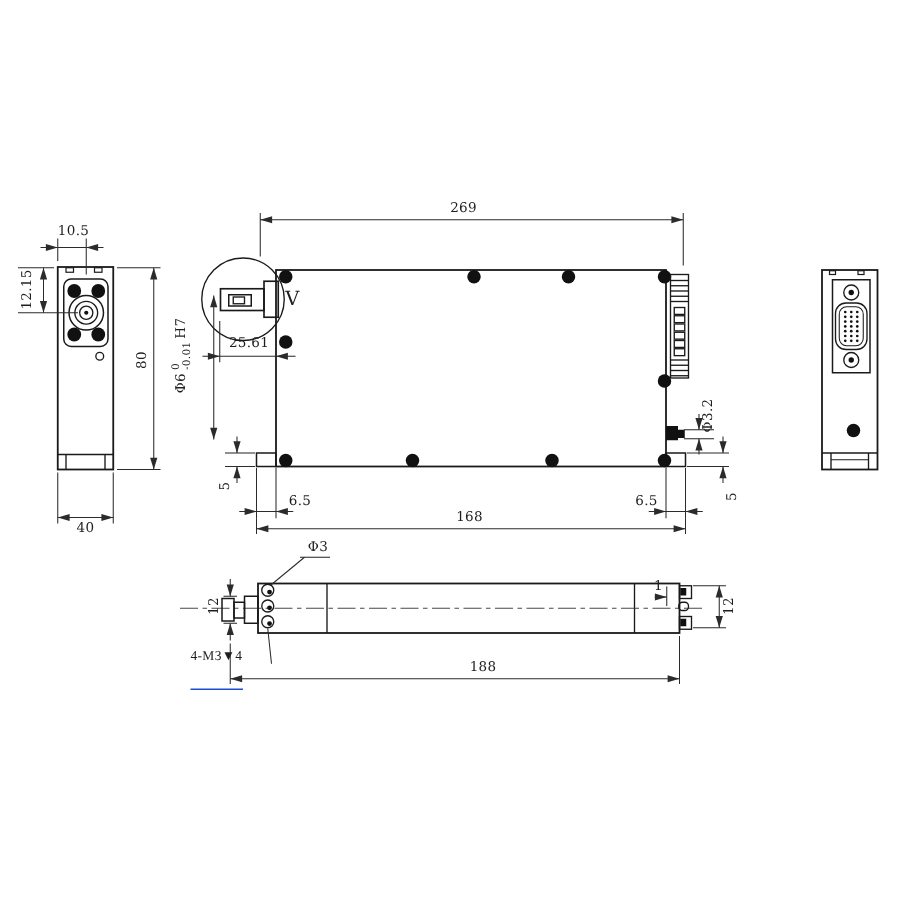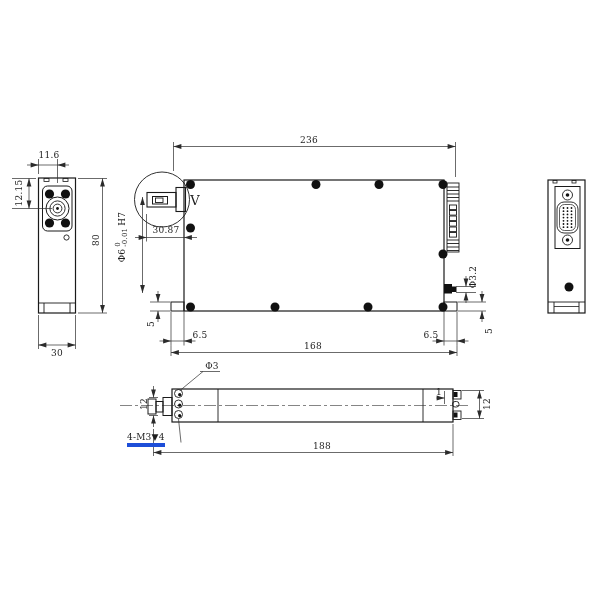--- a/index.html
+++ b/index.html
@@ -3,21 +3,21 @@
 <meta charset="utf-8">
 <style>
   html,body{margin:0;padding:0;background:#ffffff;}
   .canvas{position:relative;width:600px;height:600px;background:#ffffff;overflow:hidden;
           font-family:"DejaVu Serif", serif;}
   .canvas svg{position:absolute;left:0;top:0;}
   .dim{position:absolute;font-size:9px;color:#1e1e1e;white-space:nowrap;letter-spacing:.2px;
        transform:translate(-50%,-50%);line-height:1;}
   .vdim{transform:translate(-50%,-50%) rotate(-90deg);}
   .vlab{font-size:13px;font-weight:500;}
-  .note{transform:translate(0,0);border-bottom:4px solid #1d4ed8;padding-bottom:1px;}
+  .note{transform:translate(0,0);border-bottom:1px solid #1d4ed8;padding-bottom:17px;font-family:Liberation Serif, serif;}
   .tolwrap{display:flex;align-items:center;gap:2px;}
   .tolstack{display:flex;flex-direction:column;font-size:7px;line-height:1.05;text-align:left;}
 </style>
 </head>
 <body>
 
 <div class="canvas">
 
 <svg width="600" height="600" viewBox="0 0 600 600">
   <defs>
@@ -242,26 +242,26 @@
 
     <line x1="444.5" y1="391" x2="444.5" y2="404"></line>
     <line x1="436.5" y1="398" x2="444.5" y2="398" marker-end="url(#ar)"></line>
 
     <line x1="462" y1="390.5" x2="484" y2="390.5"></line>
         <line x1="462" y1="418.5" x2="484" y2="418.5"></line>
     <line x1="479.5" y1="390.5" x2="479.5" y2="418.5" marker-start="url(#ar)" marker-end="url(#ar)"></line>
   </g>
 </svg>
 
-<span class="dim" style="left:49px;top:155px">11.6</span>
+<span class="dim" style="left:49px;top:155px">10.5</span>
 <span class="dim vdim" style="left:19px;top:193px">12.15</span>
-<span class="dim" style="left:57px;top:353px">30</span>
+<span class="dim" style="left:57px;top:353px">40</span>
 <span class="dim vdim" style="left:96px;top:240px">80</span>
-<span class="dim" style="left:309px;top:140px">236</span>
-<span class="dim" style="left:166px;top:230px">30.87</span>
+<span class="dim" style="left:309px;top:140px">269</span>
+<span class="dim" style="left:166px;top:230px">25.61</span>
 
 <div class="dim vdim tolwrap" style="left:122px;top:237px">
   <span>Φ6</span>
   <span class="tolstack">
     <span>0</span>
     <span>-0.01</span>
   </span>
   <span>H7</span>
 </div>
 

